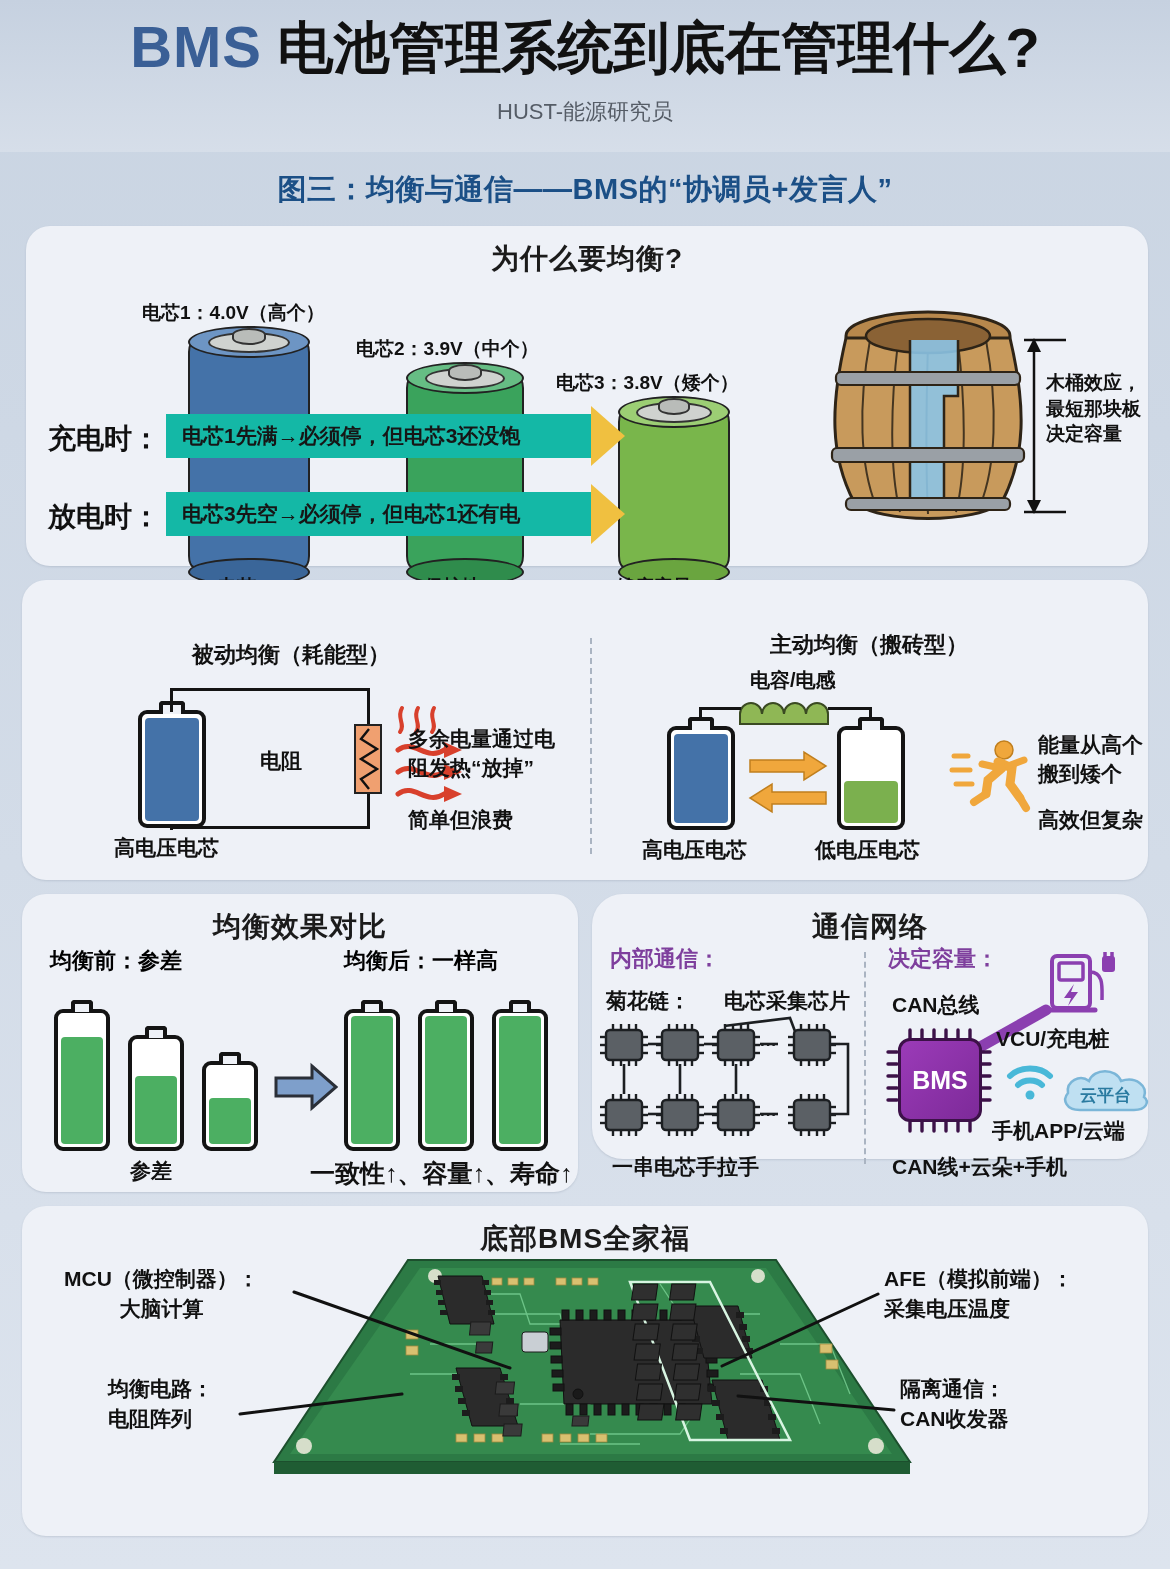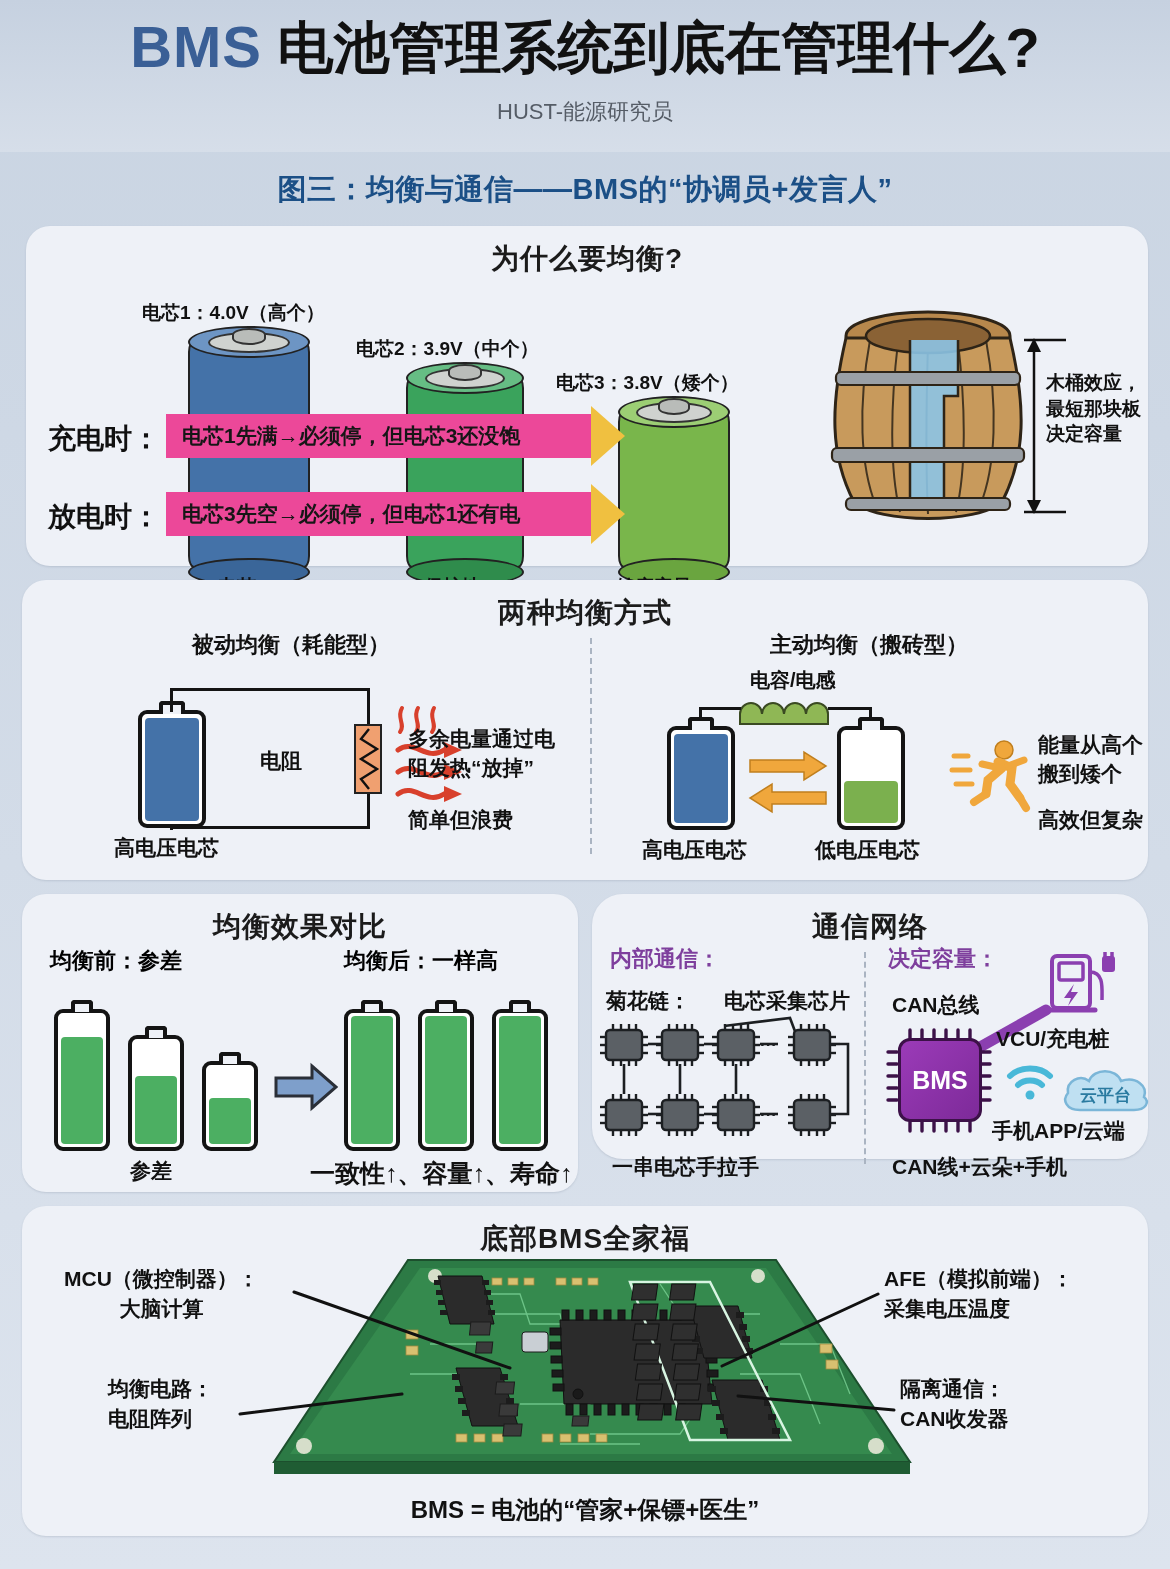--- a/index.html
+++ b/index.html
@@ -39,21 +39,21 @@
   .cyl .top { position: absolute; left: 0; top: 0; width: 100%; height: 32px;
               border: 2.5px solid #222; border-radius: 50%; }
   .cyl .inner { position: absolute; left: 16%; top: 6px; width: 68%; height: 21px;
               border: 2.2px solid #333; border-radius: 50%; background: #cfd2cf; }
   .cyl .nub { position: absolute; left: 36%; top: 2px; width: 28%; height: 17px;
               border: 2.2px solid #333; border-radius: 50%/40%; background: #b9bcb9; }
   .cyl .base { position: absolute; left: 0; bottom: -14px; width: 100%; height: 28px;
               border: 2.5px solid #222; border-radius: 50%; }
   .sidelbl { position: absolute; font-size: 28px; font-weight: bold; color: #111; }
   .banner { position: absolute; height: 44px; display: flex; align-items: center; }
-  .banner .bar { height: 44px; background: #ec4899; display: flex; align-items: center;
+  .banner .bar { height: 44px; background: #14b8a6; display: flex; align-items: center;
                  padding-left: 16px; }
   .banner .bar span { font-size: 21px; font-weight: bold; color: #161616; white-space: nowrap; }
   .banner .tip { width: 0; height: 0; border-top: 30px solid transparent;
                  border-bottom: 30px solid transparent; border-left: 34px solid #f0c040;
                  margin-top: 0; }
   .undlbl { position: absolute; font-size: 19px; font-weight: bold; color: #111; }
   .barrel { position: absolute; }
   .dimlbl { position: absolute; font-size: 19px; font-weight: bold; color: #111;
             line-height: 1.35; text-align: center; }
 
@@ -186,25 +186,24 @@
     </div>
     <div class="dimlbl" style="left:1020px;top:92px;text-align:left">
       <div>木桶效应，</div>
       <div>最短那块板</div>
       <div>决定容量</div>
     </div>
   </div>
 </div>
 
 <div class="panel" id="p2">
-  <div class="panel-title">两种均衡方式</div>
 
   <div class="divider" style="left:568px;top:58px;height:216px"></div>
 
-  <div class="sub-h" style="left:170px;top:50px">被动均衡（耗能型）</div>
+  <div class="sub-h" style="left:170px;top:60px">被动均衡（耗能型）</div>
 
   <div class="batt" style="left:116px;top:130px;width:68px;height:118px">
     <div class="cap" style="width:26px;height:13px"></div>
     <div class="fill" style="top:4px;background:#4472a8"></div>
   </div>
   <div class="wire" style="left:148px;top:108px;width:200px;height:0;border-width:3px 0 0 0"></div>
   <div class="wire" style="left:148px;top:108px;width:0;height:24px;border-width:0 0 0 3px"></div>
   <div class="wire" style="left:148px;top:246px;width:200px;height:0;border-width:3px 0 0 0"></div>
   <div class="wire" style="left:148px;top:246px;width:0;height:4px;border-width:0 0 0 3px"></div>
   <div class="wire" style="left:345px;top:108px;width:0;height:36px;border-width:0 0 0 3px"></div>
@@ -764,14 +763,13 @@
     <svg width="1126" height="330" viewBox="0 0 1126 330">
       <g stroke="#111" stroke-width="3" stroke-linecap="round">
         <line x1="272" y1="86" x2="488" y2="162"></line>
         <line x1="218" y1="208" x2="380" y2="188"></line>
         <line x1="856" y1="88" x2="700" y2="160"></line>
         <line x1="872" y1="204" x2="716" y2="190"></line>
       </g>
     </svg>
   </div>
 
-  <div class="footer-txt" style="left:0;top:288px">BMS = 电池的“管家+保镖+医生”</div>
 </div>
 
 </body></html>

